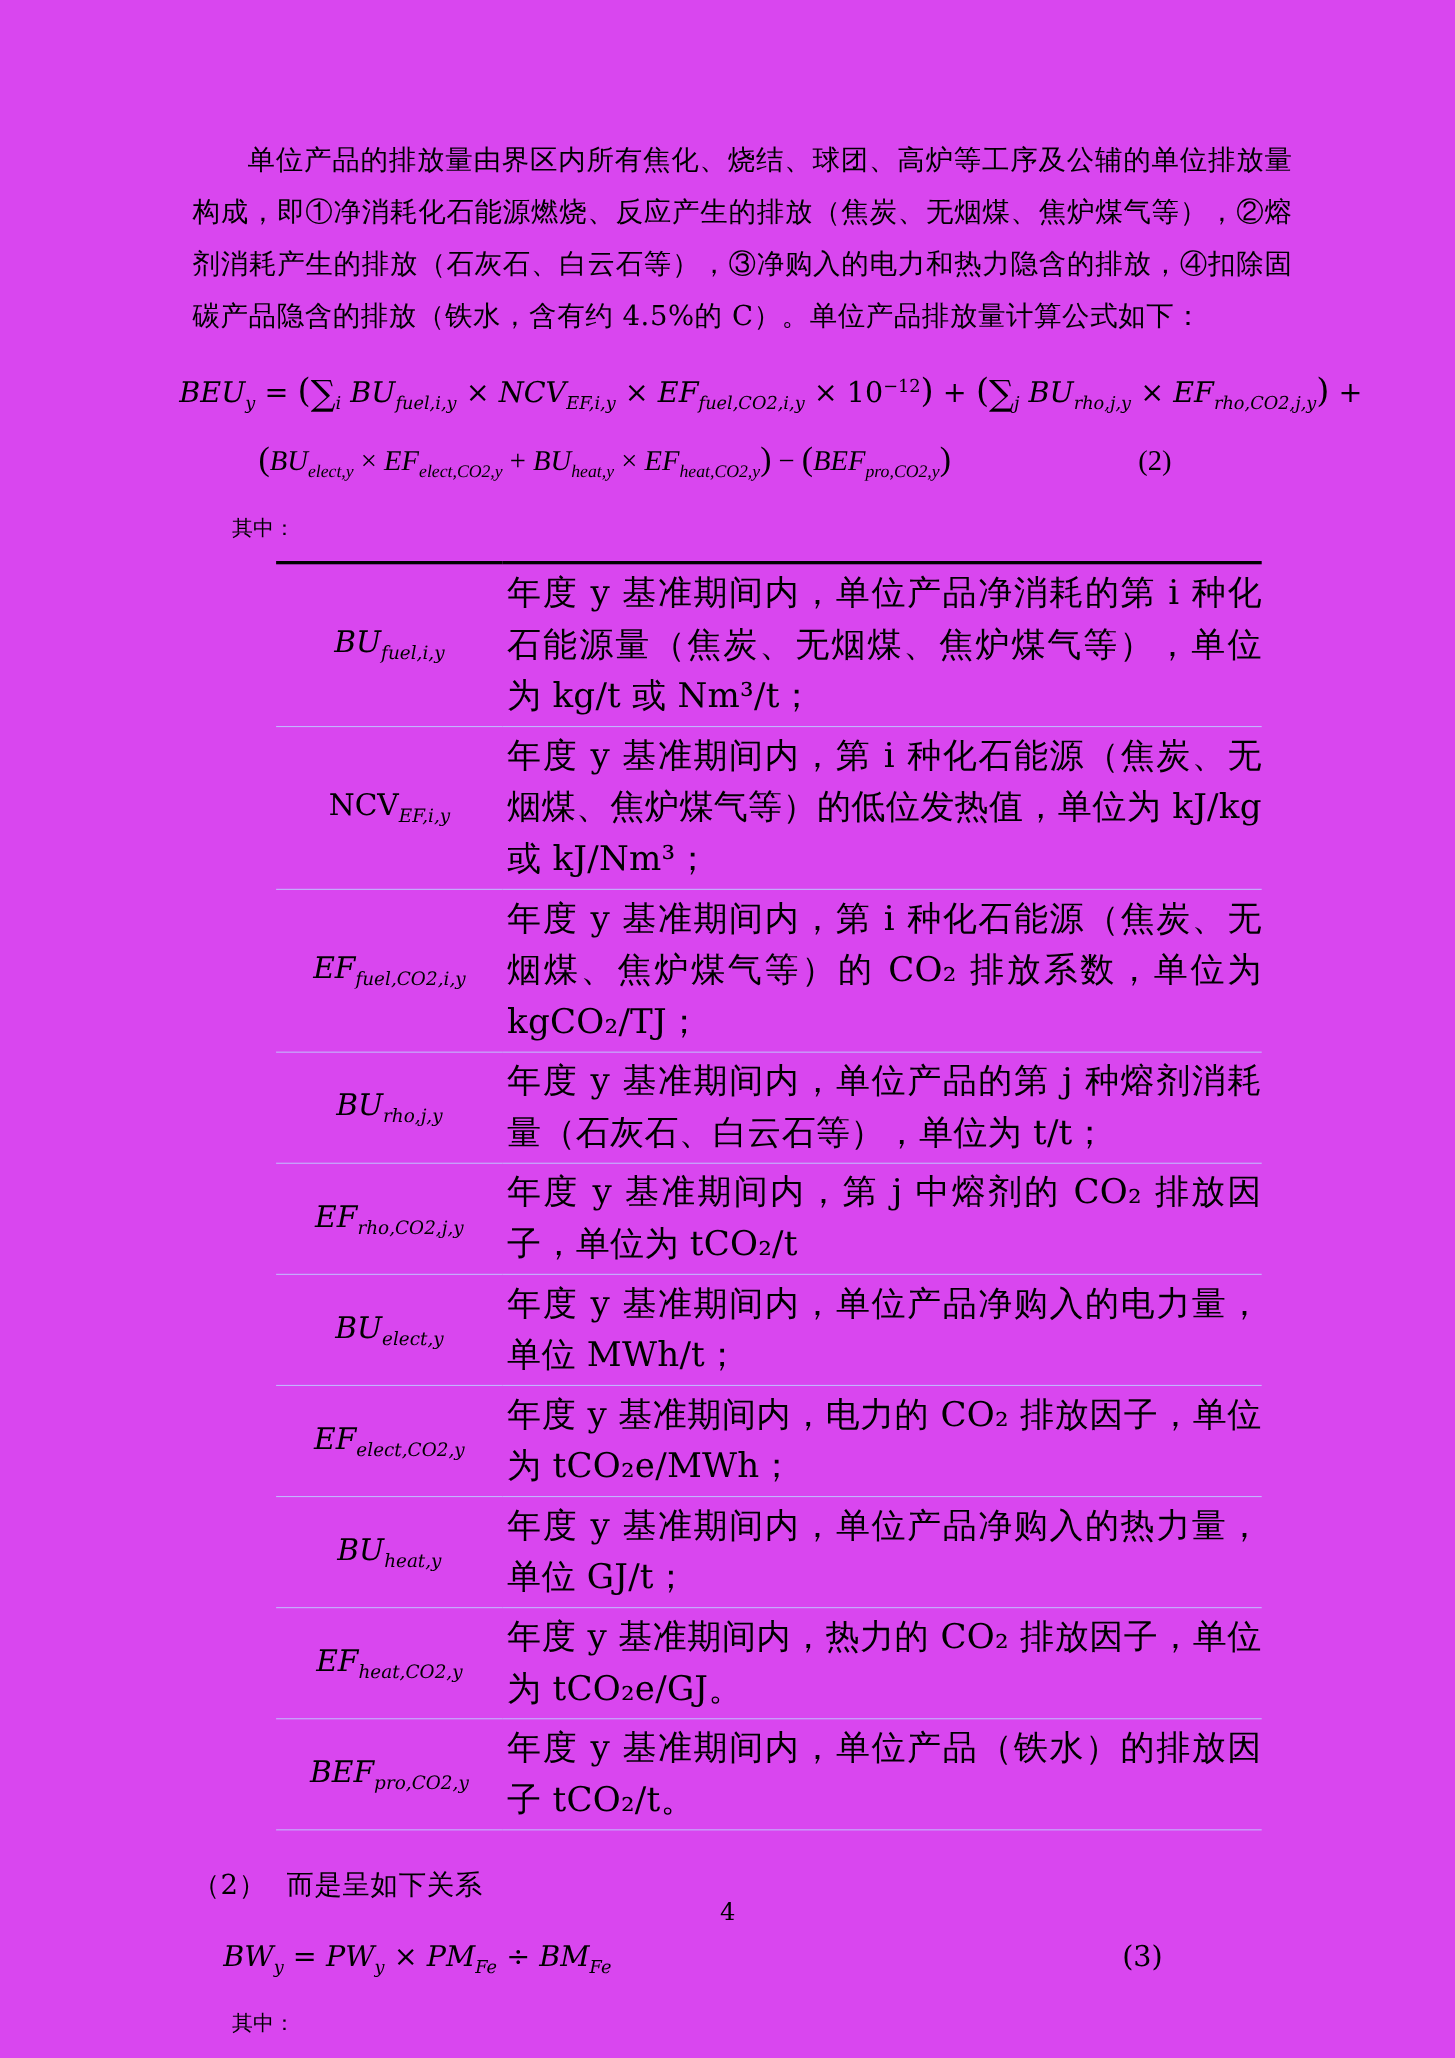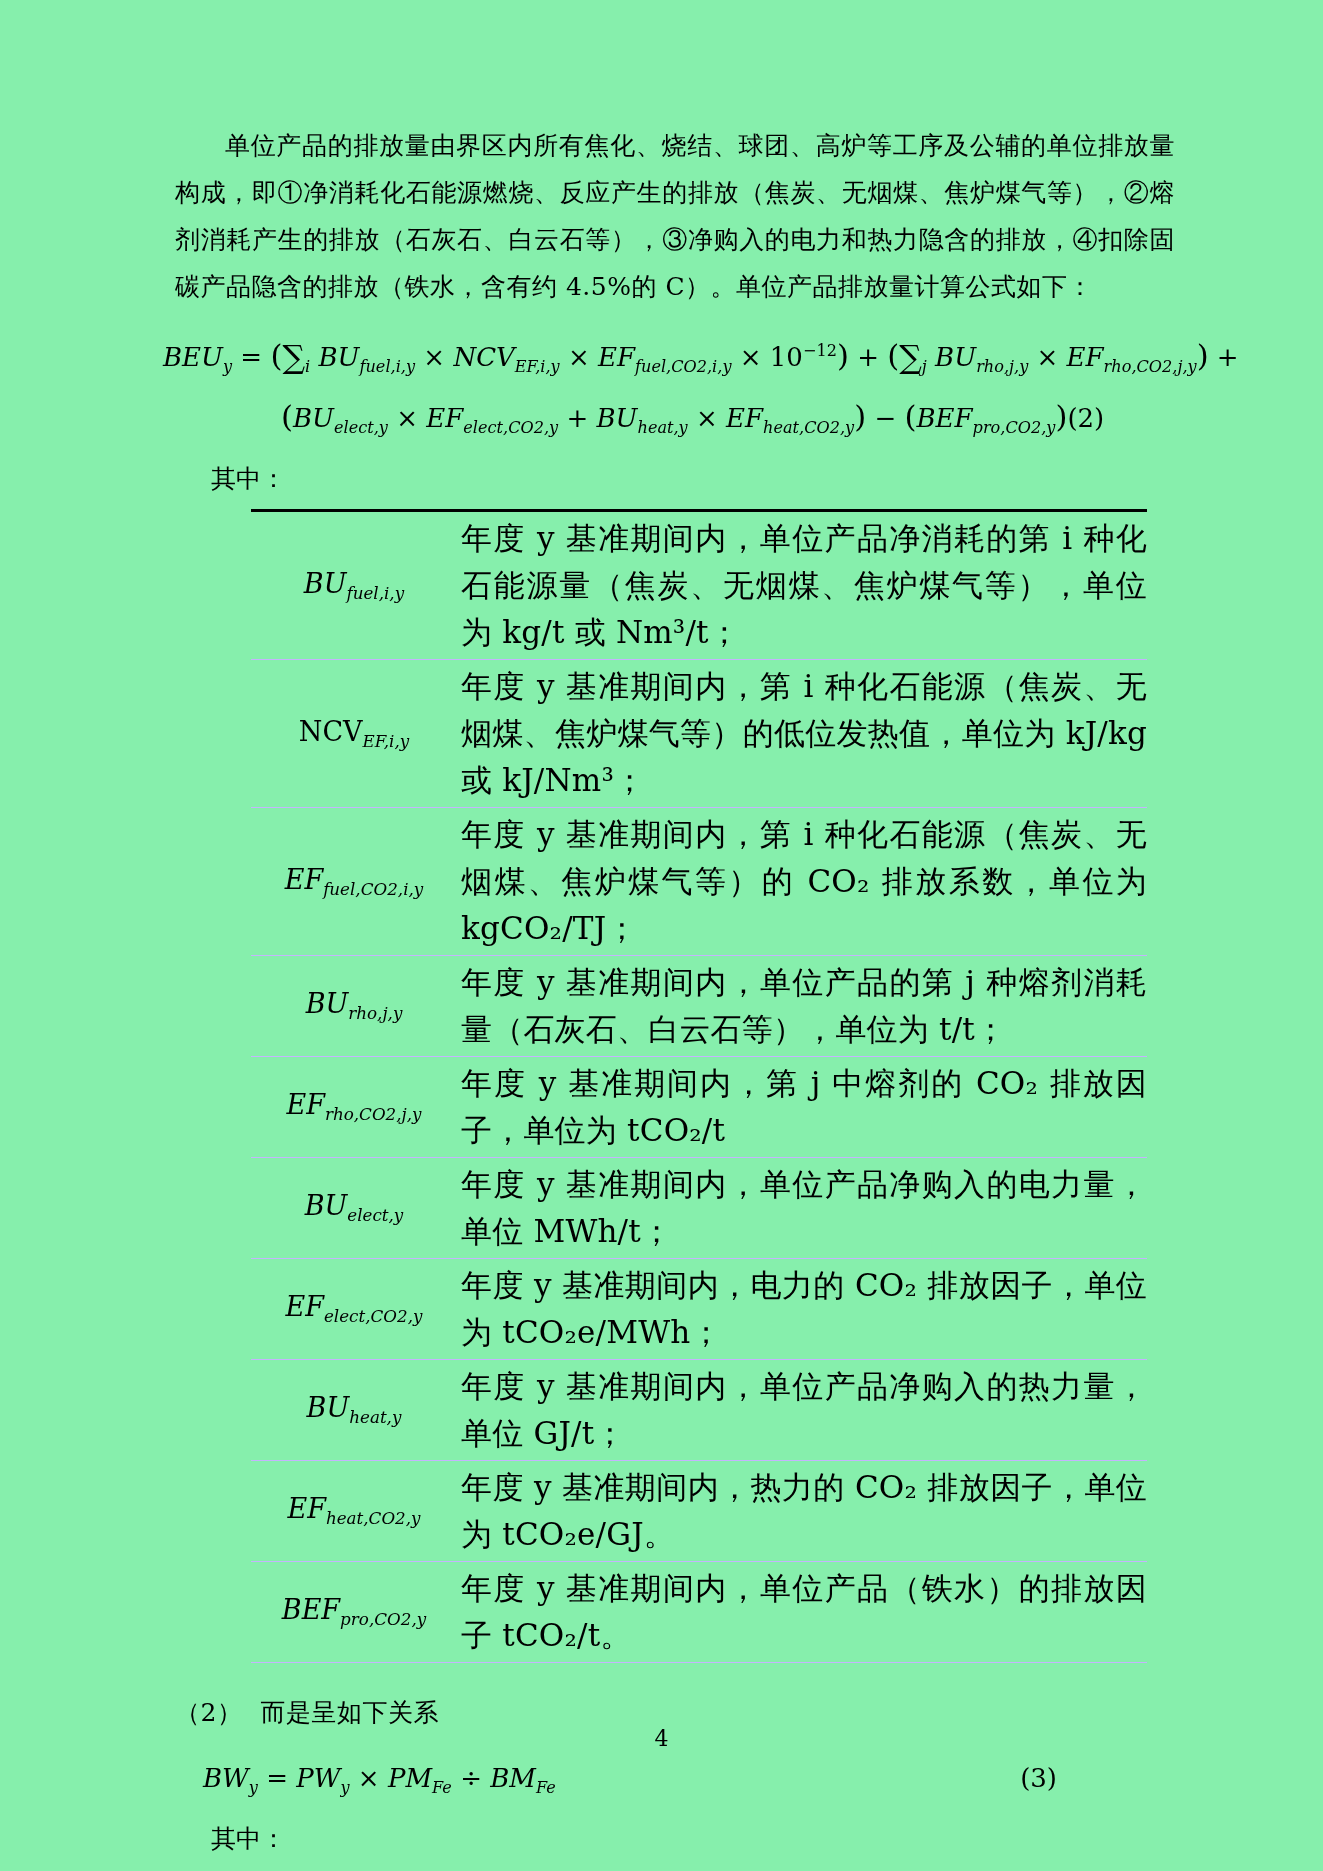--- a/index.html
+++ b/index.html
@@ -1,19 +1,19 @@
 <!DOCTYPE html>
 <html><head>
 <meta charset="utf-8">
 <style>
   html,body{margin:0;padding:0;background:#ffffff;}
   .page{
     position:relative;
     width:1323px;height:1871px;
-    background:#86efac;
+    background:#d946ef;
     color:#000;
     font-family:"DejaVu Serif","Liberation Serif",serif;
     overflow:hidden;
   }
   .content{
     position:absolute;
     left:175px;top:122px;
     width:1000px;
   }
   .body-par{
@@ -28,34 +28,34 @@
   .formula-block{margin-top:24px;}
   .formula-line{
     font-size:26px;
     line-height:34px;
     white-space:nowrap;
     display:flex;
     align-items:baseline;
   }
   .formula-line .fx{white-space:nowrap;}
   .f2-l1{margin-left:-12px;}
-  .f2-l2{margin-top:16px;margin-left:106px;}
+  .f2-l2{margin-top:16px;margin-left:60px;font-family:Liberation Serif, serif;}
   .f3-l1{margin-top:12px;margin-left:28px;}
   .eqnum{font-style:normal;font-size:26px;}
   .f2-eq{margin-left:auto;margin-right:110px;}
   .f3-eq{margin-left:auto;margin-right:118px;}
   .seg-it{font-style:italic;}
   .seg-rm{font-style:normal;}
   .seg-big{font-style:normal;font-size:1.18em;}
   .seg-sum{font-style:normal;font-size:1.22em;position:relative;top:2px;}
   .formula-line sub{font-style:italic;font-size:0.62em;}
   .formula-line sup{font-style:normal;font-size:0.62em;}
   .among{
     margin:14px 0 0 36px;
-    font-size:25px;
+    font-size:19px;
     line-height:40px;
   }
   
   .vars-table{
     border-collapse:collapse;
     margin:10px 0 0 76px;
     width:896px;
     table-layout:fixed;
   }
   .vars-table tr{border-bottom:1px solid #c4b5fd;}

